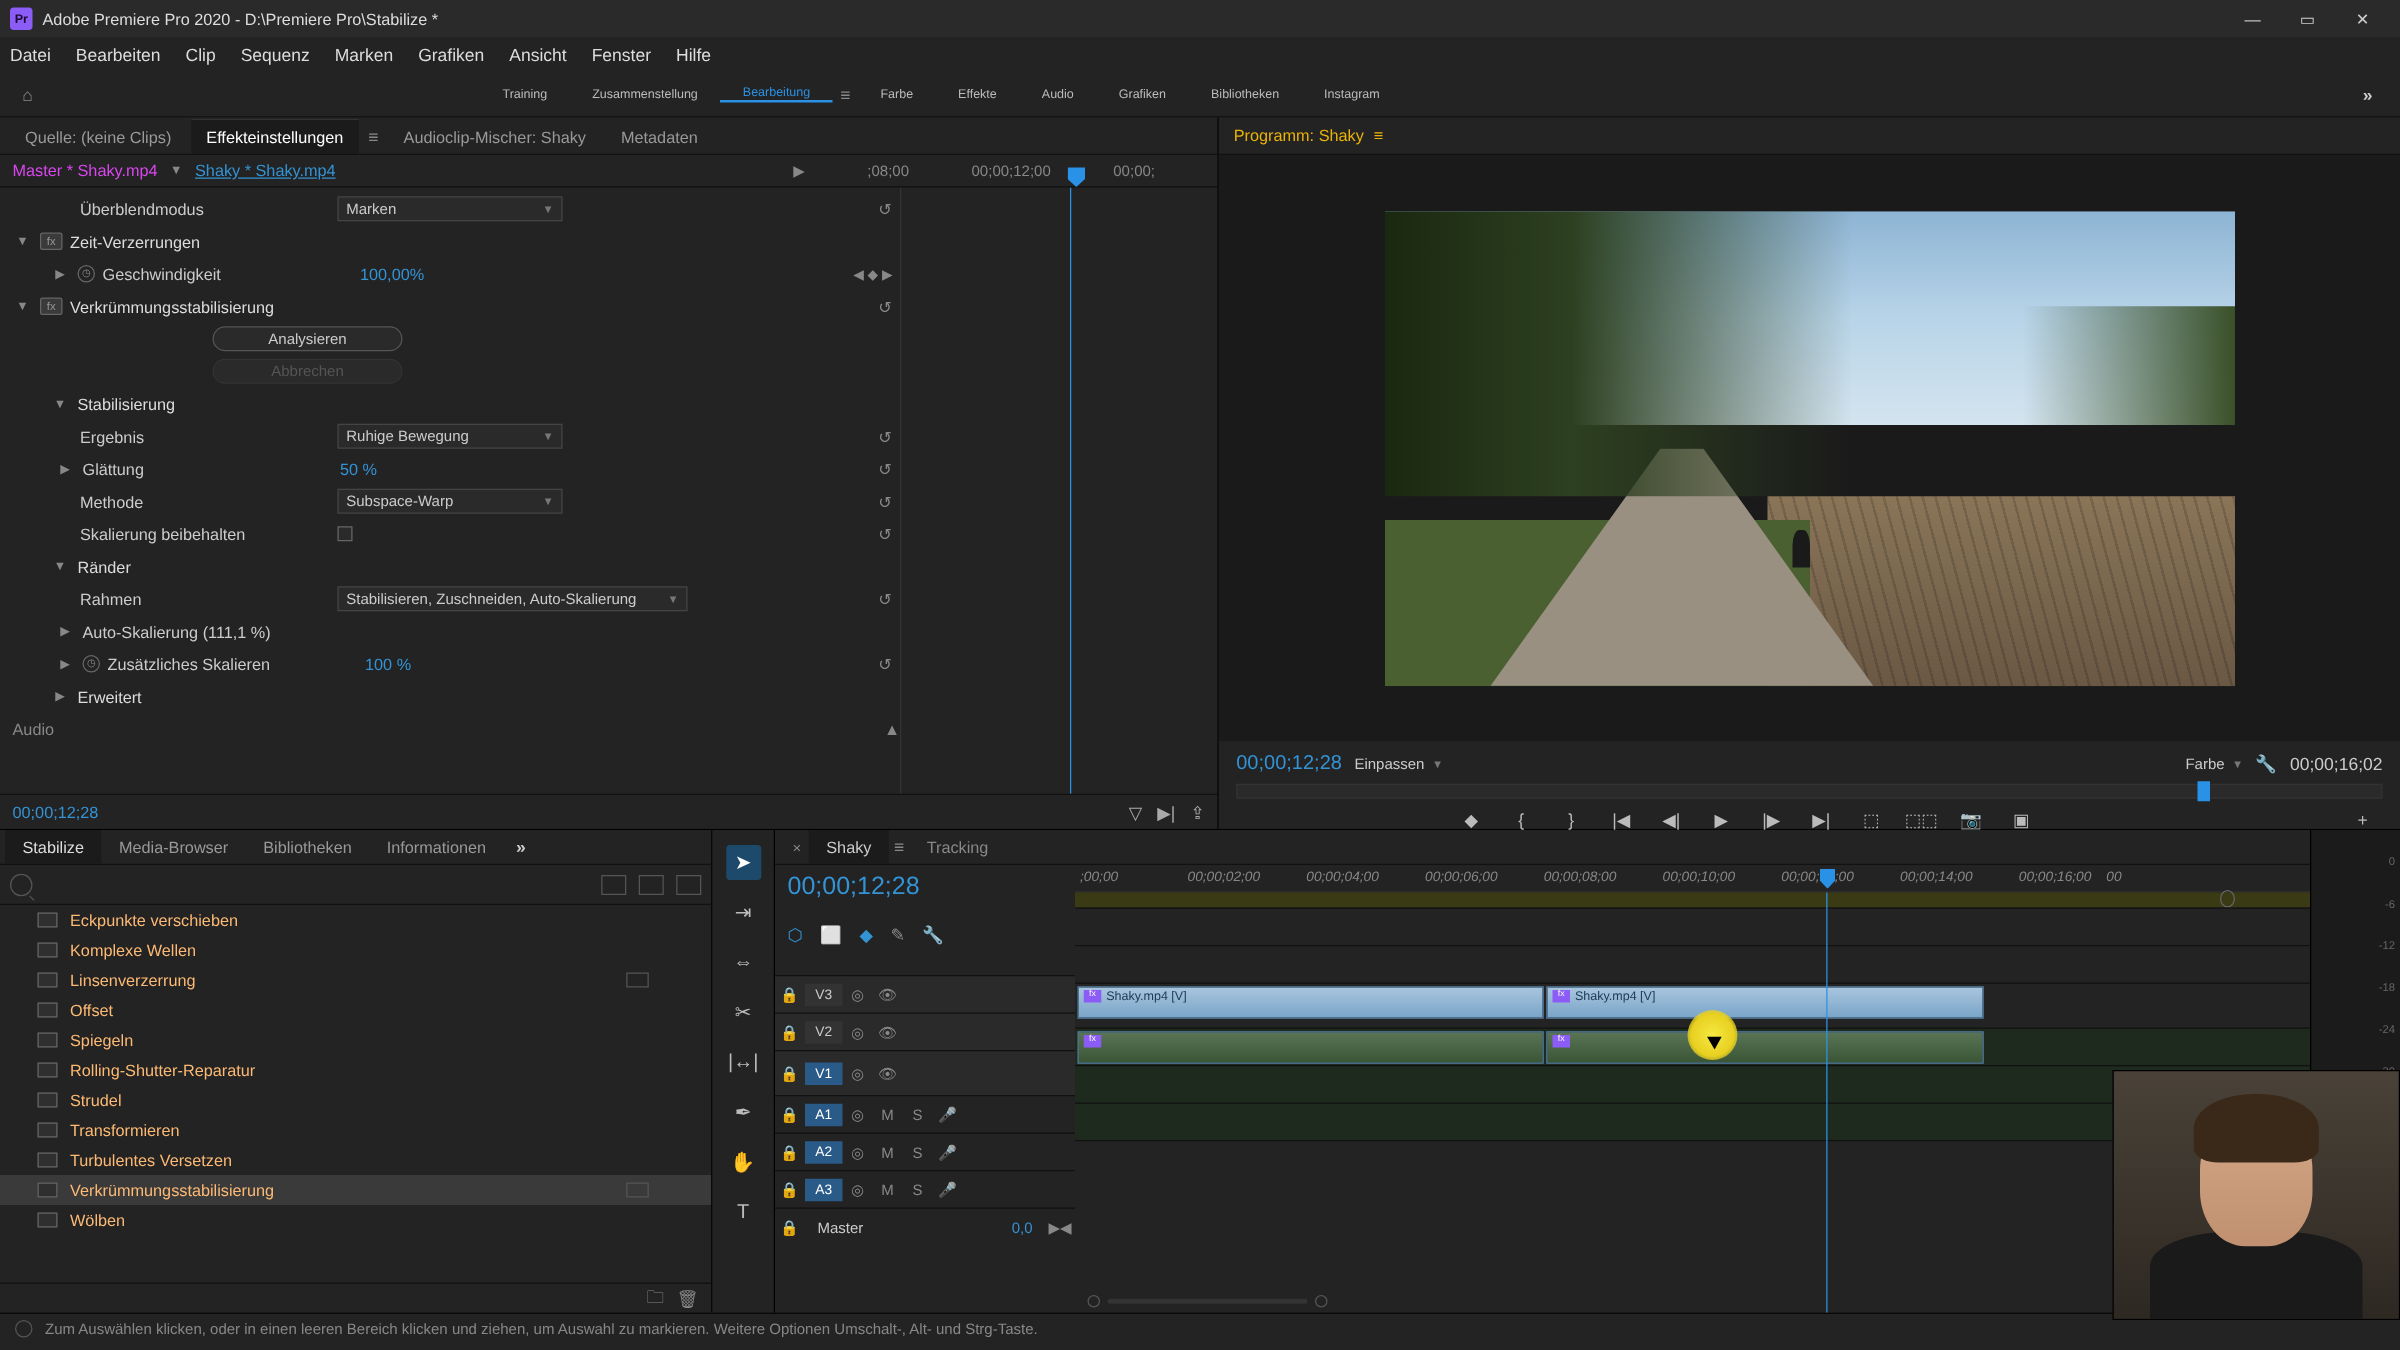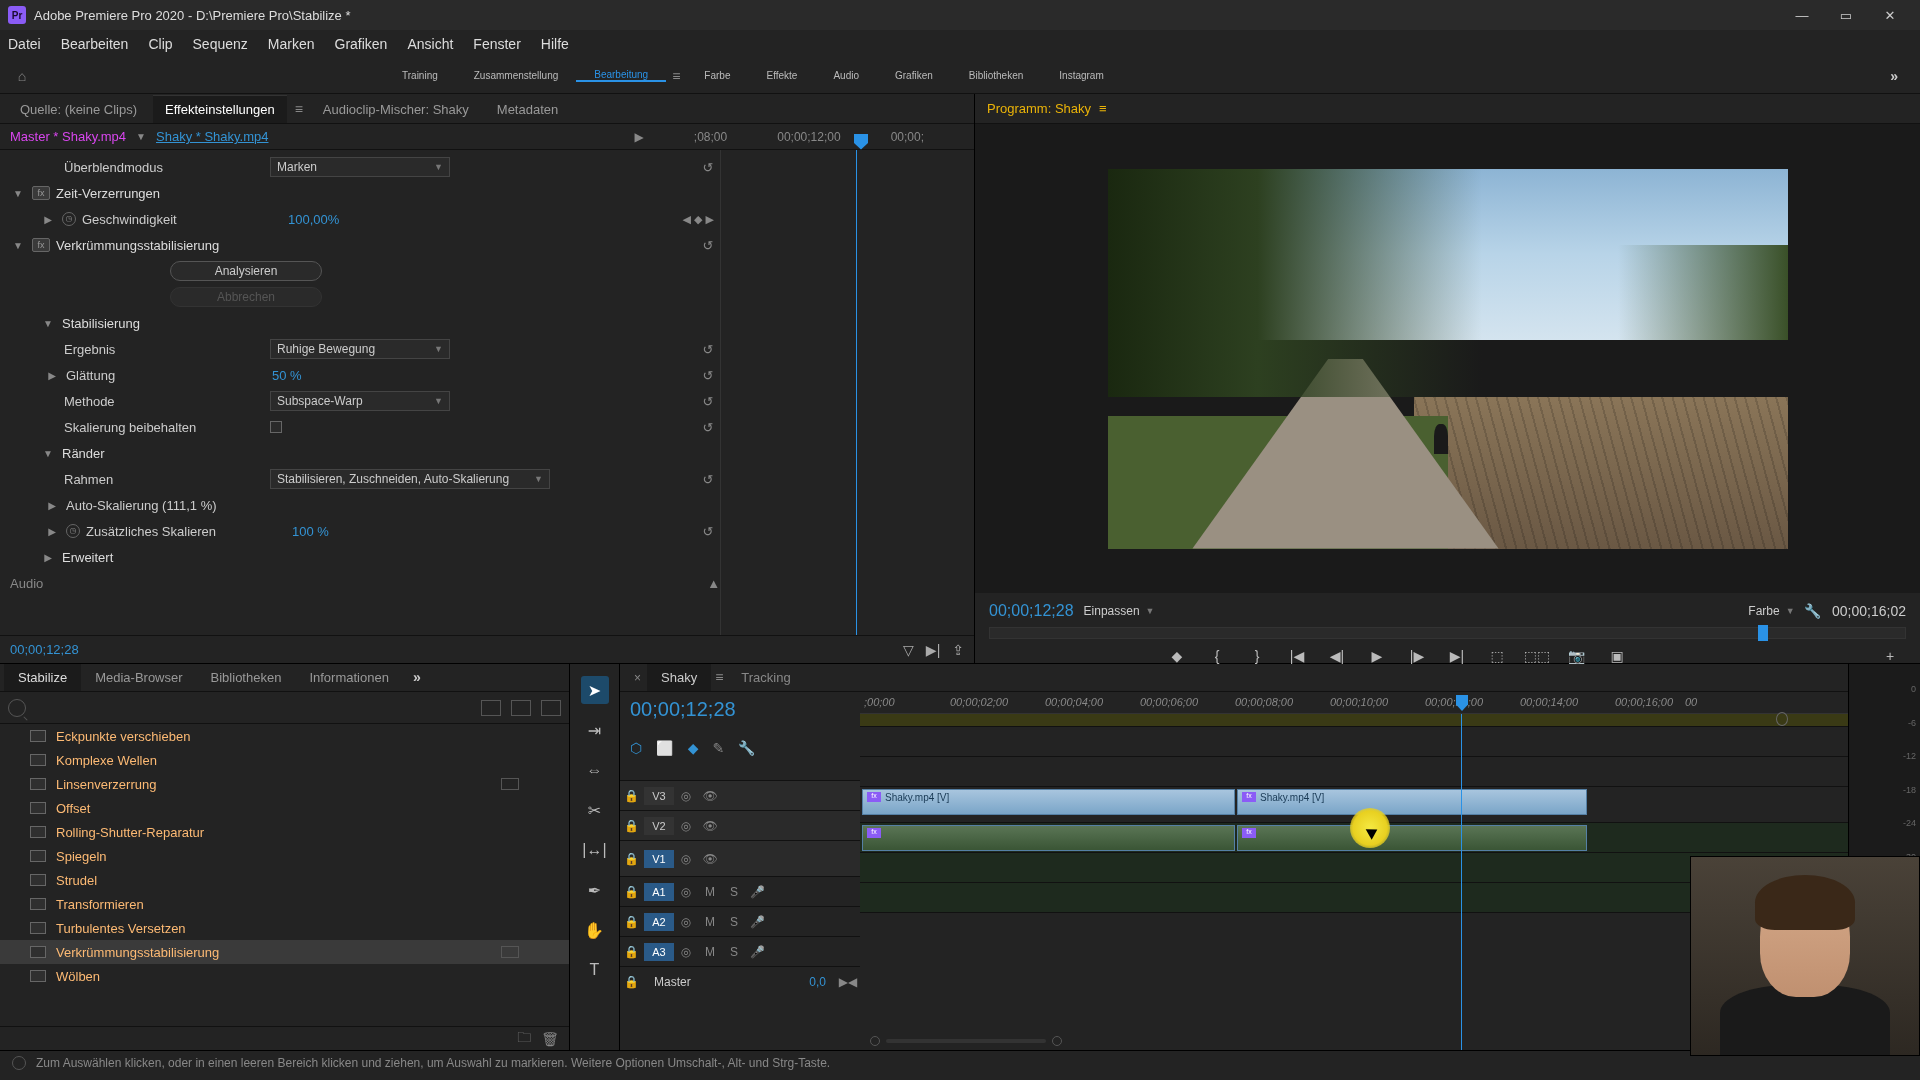--- a/index.html
+++ b/index.html
@@ -460,25 +460,25 @@
           <span class="ficon"></span>
           <span>Linsenverzerrung</span>
           <span class="badge"></span>
         </div>
       <div class="blitem">
           <span class="ficon"></span>
           <span>Offset</span>
         </div>
       <div class="blitem">
           <span class="ficon"></span>
+          <span>Spiegeln</span>
+        </div>
+      <div class="blitem">
+          <span class="ficon"></span>
           <span>Rolling-Shutter-Reparatur</span>
-        </div>
-      <div class="blitem">
-          <span class="ficon"></span>
-          <span>Spiegeln</span>
         </div>
       <div class="blitem">
           <span class="ficon"></span>
           <span>Strudel</span>
         </div>
       <div class="blitem">
           <span class="ficon"></span>
           <span>Transformieren</span>
         </div>
       <div class="blitem">

